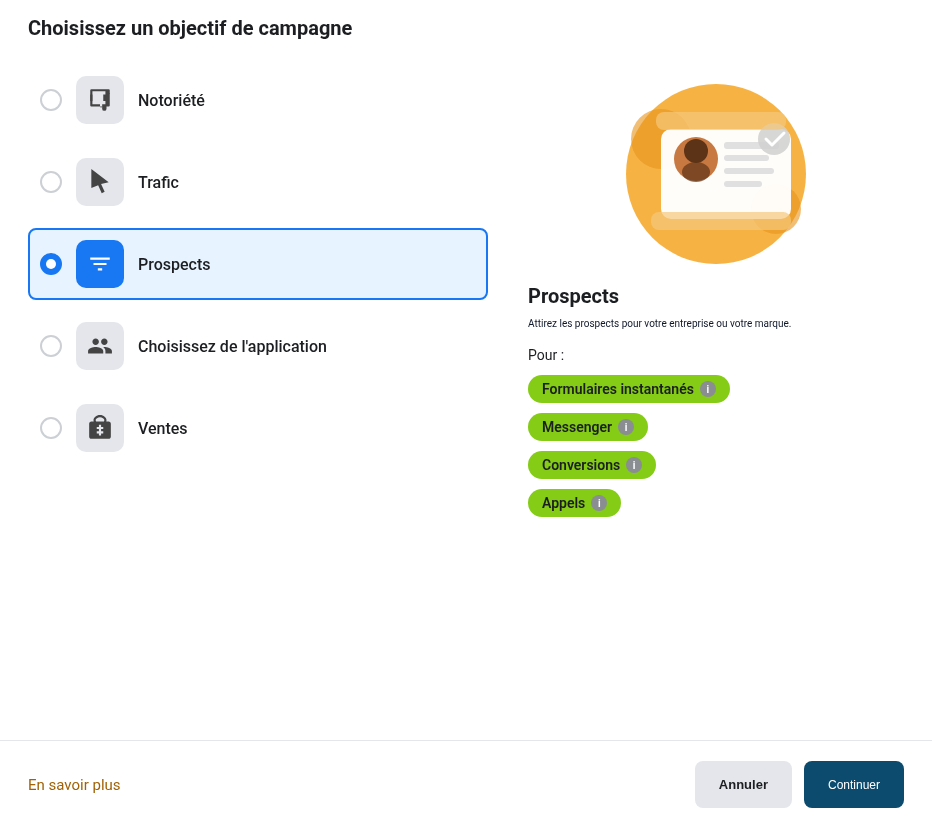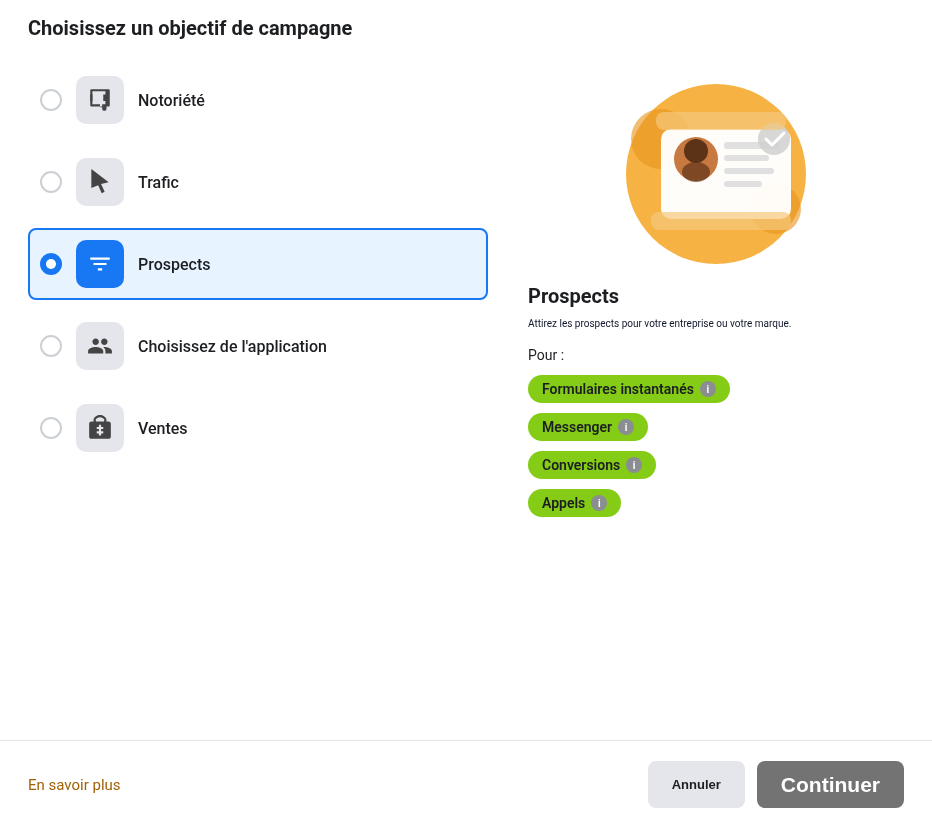--- a/index.html
+++ b/index.html
@@ -212,24 +212,24 @@
       color: #1c1e21;
       font-size: 13px;
       font-weight: 600;
       cursor: pointer;
     }
 
     .btn-continue {
       padding: 10px 24px;
       border-radius: 8px;
       border: none;
-      background: #737373;
+      background: #0c4a6e;
       color: #fff;
-      font-size: 21px;
-      font-weight: 700;
+      font-size: 12px;
+      font-weight: 400;
       cursor: pointer;
     }
   </style>
 </head>
 <body>
 
 <div class="dialog">
   <h1 class="dialog-title">Choisissez un objectif de campagne</h1>
 
   <div class="content-area">

